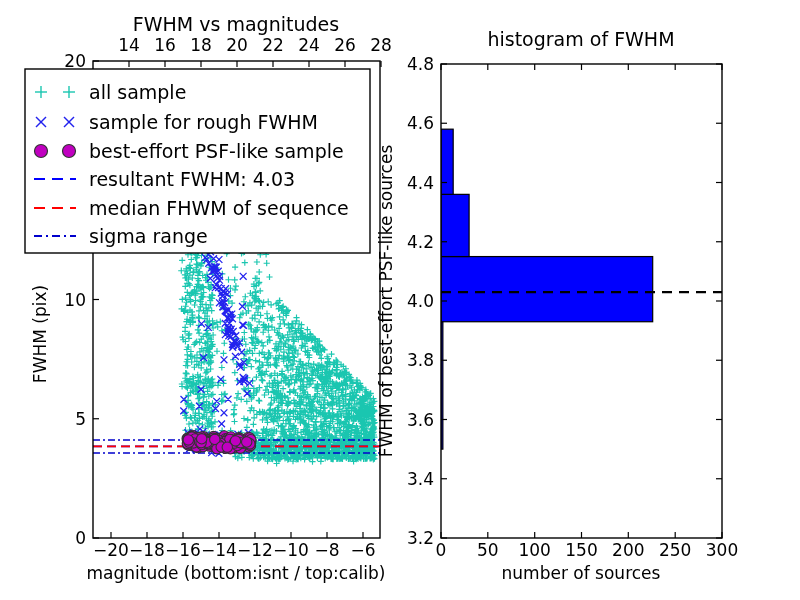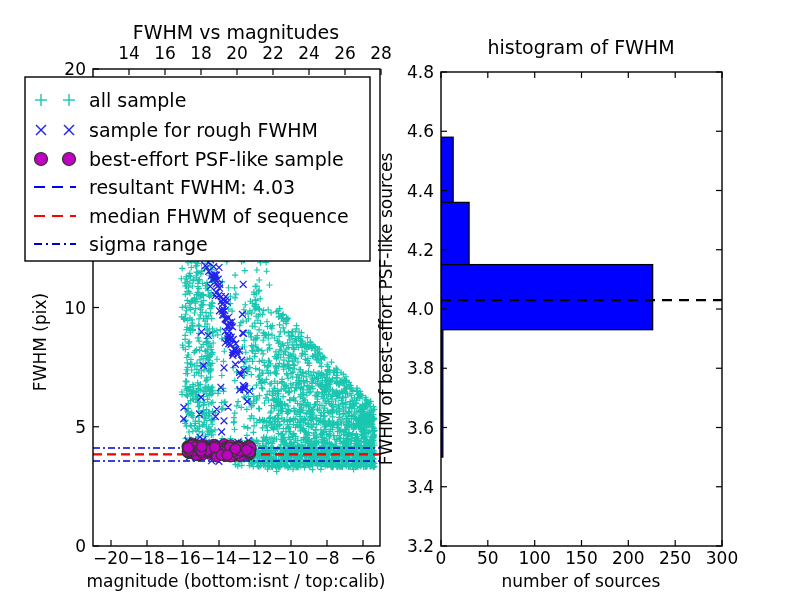--- a/index.html
+++ b/index.html
@@ -9,21 +9,21 @@
   }
   body {
     width: 800px;
     height: 600px;
     font-family: "DejaVu Sans", sans-serif;
     overflow: hidden;
     position: relative;
   }
   #figure {
     position: absolute;
-    left: 0; top: 12px;
+    left: 0; top: 4px;
     width: 800px;
     height: 452px;
     background: #ffffff;
   }
   svg.plot-svg {
     position: absolute;
     left: 0; top: 0;
     width: 800px;
     height: 600px;
     display: block;

